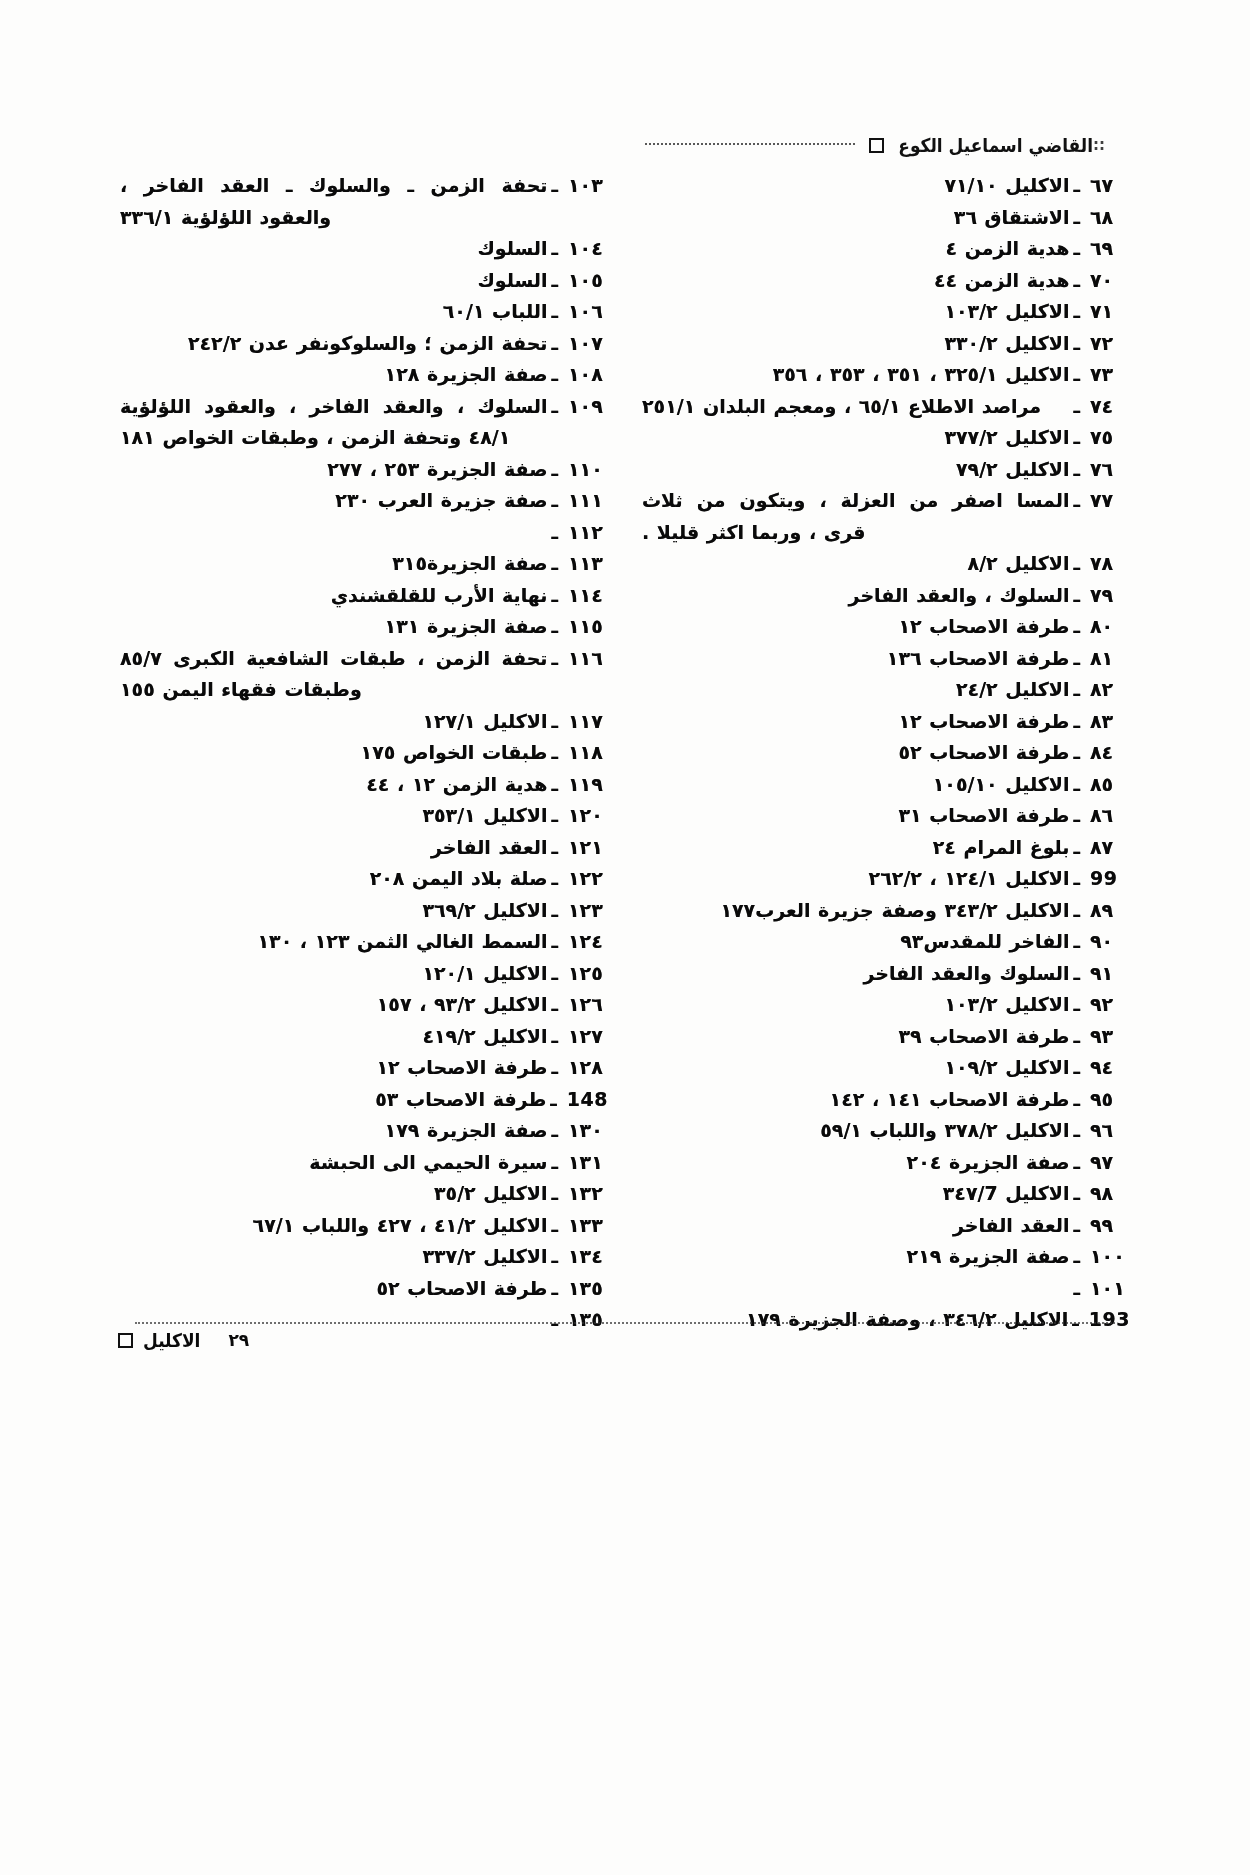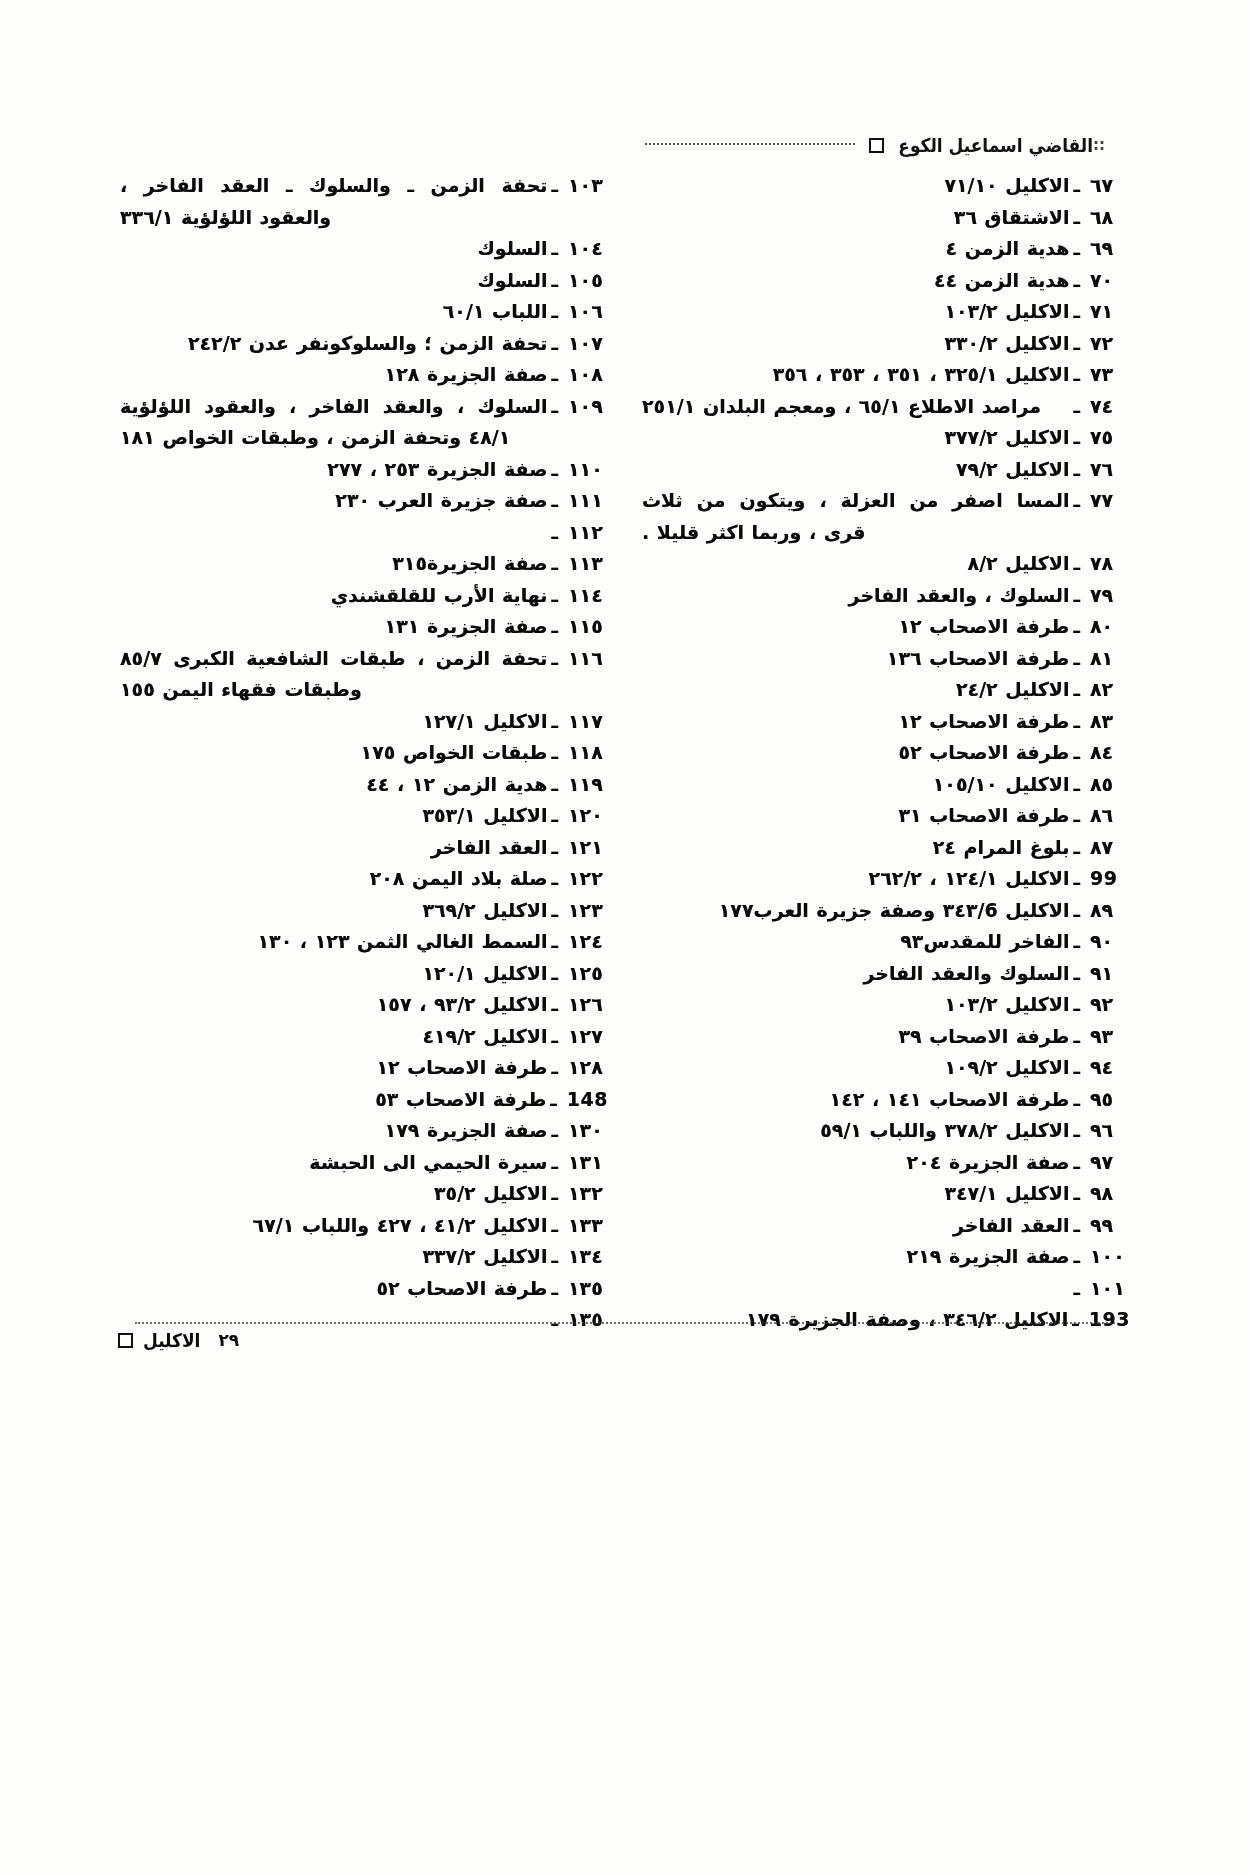--- a/index.html
+++ b/index.html
@@ -144,21 +144,21 @@
   }
   .footwrap{
     position:absolute;
     left:118px;
     top:1330px;
     display:flex;
     flex-direction:row;
     align-items:center;
     direction:ltr;
   }
-  .footwrap .foot-page{margin-left:2px;}
+  .footwrap .foot-page{margin-left:12px;}
 </style>
 </head>
 <body>
 
 <div class="page">
 
   <div class="header">
     <span class="hdr-tail">::</span>
     <span class="hdr-author">القاضي اسماعيل الكوع</span>
     <span class="hdr-square"></span>
@@ -274,21 +274,21 @@
           <span class="txt">بلوغ المرام ٢٤</span>
         </div>
         <div class="entry">
           <span class="num">99</span>
           <span class="dash">ـ</span>
           <span class="txt">الاكليل ١٢٤/١ ، ٢٦٢/٢</span>
         </div>
         <div class="entry">
           <span class="num">٨٩</span>
           <span class="dash">ـ</span>
-          <span class="txt">الاكليل ٣٤٣/6 وصفة جزيرة العرب١٧٧</span>
+          <span class="txt">الاكليل ٣٤٣/٢ وصفة جزيرة العرب١٧٧</span>
         </div>
         <div class="entry">
           <span class="num">٩٠</span>
           <span class="dash">ـ</span>
           <span class="txt">الفاخر للمقدس٩٣</span>
         </div>
         <div class="entry">
           <span class="num">٩١</span>
           <span class="dash">ـ</span>
           <span class="txt">السلوك والعقد الفاخر</span>
@@ -319,21 +319,21 @@
           <span class="txt">الاكليل ٣٧٨/٢ واللباب ٥٩/١</span>
         </div>
         <div class="entry">
           <span class="num">٩٧</span>
           <span class="dash">ـ</span>
           <span class="txt">صفة الجزيرة ٢٠٤</span>
         </div>
         <div class="entry">
           <span class="num">٩٨</span>
           <span class="dash">ـ</span>
-          <span class="txt">الاكليل ٣٤٧/١</span>
+          <span class="txt">الاكليل ٣٤٧/7</span>
         </div>
         <div class="entry">
           <span class="num">٩٩</span>
           <span class="dash">ـ</span>
           <span class="txt">العقد الفاخر</span>
         </div>
         <div class="entry">
           <span class="num">١٠٠</span>
           <span class="dash">ـ</span>
           <span class="txt">صفة الجزيرة ٢١٩</span>

